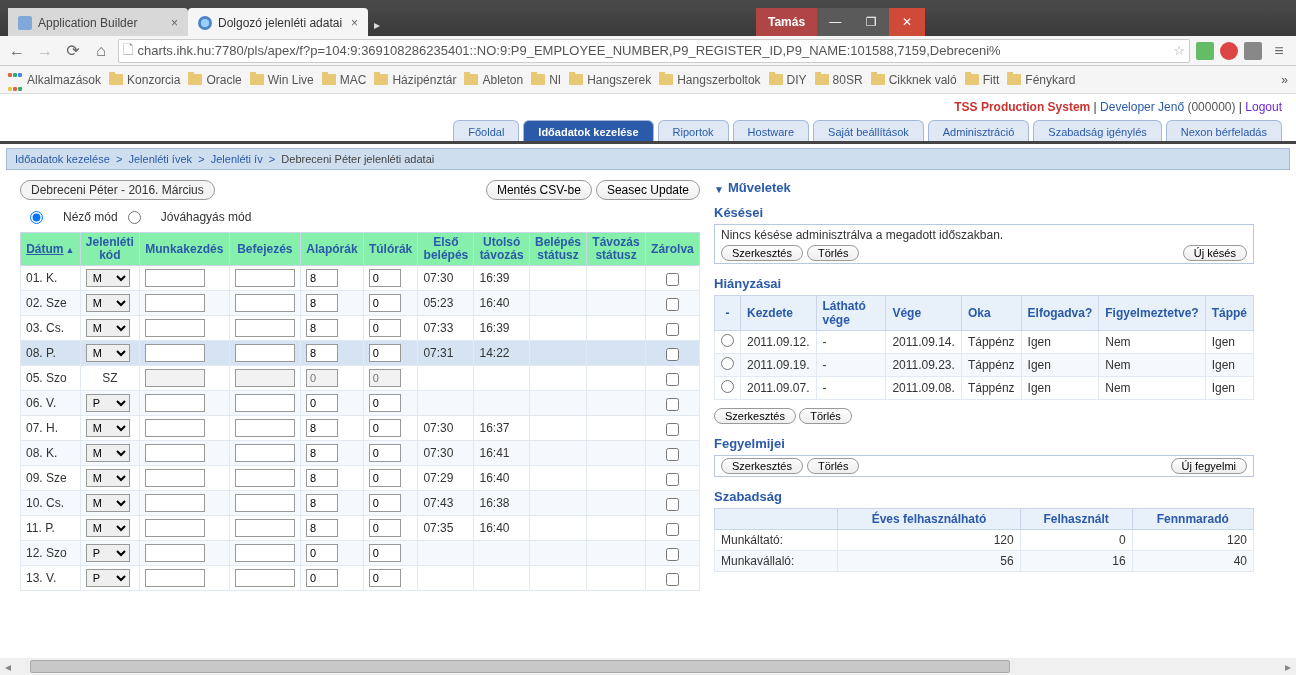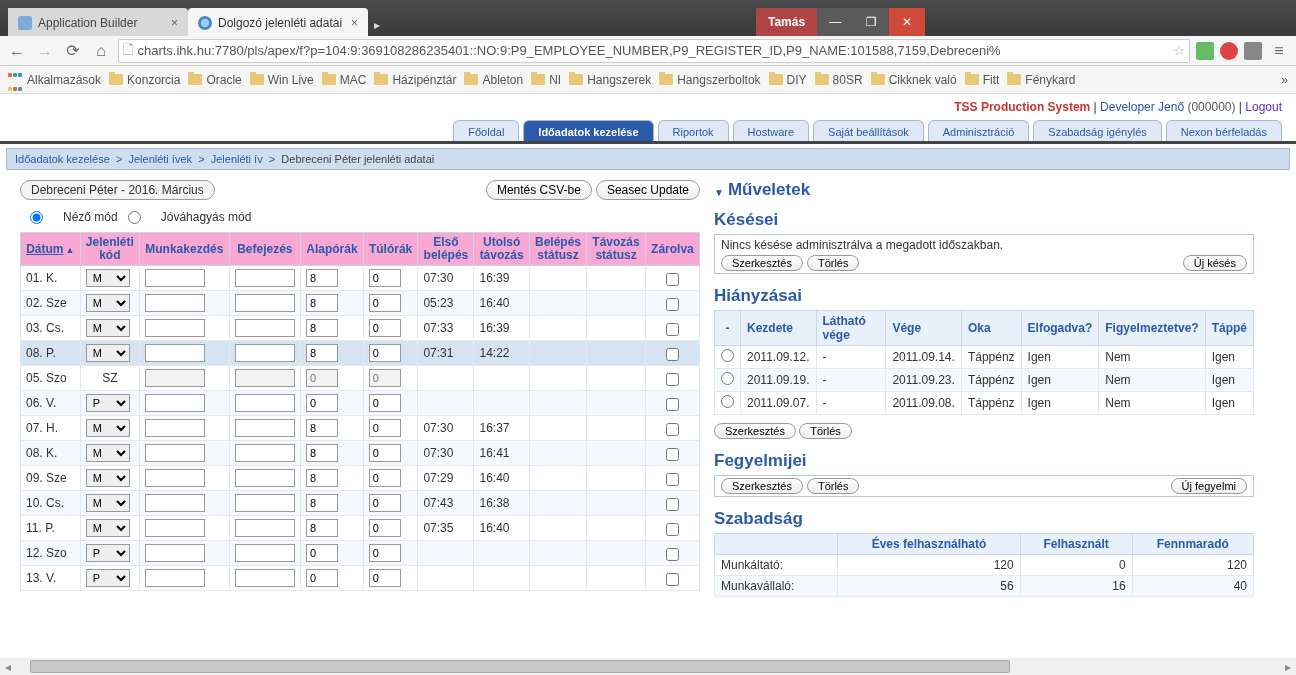--- a/index.html
+++ b/index.html
@@ -57,32 +57,32 @@
 
 .topbar { display:flex; align-items:center; margin-bottom:10px;}
 .pill { border:1px solid #999; border-radius:10px; padding:2px 10px; background:#f4f4f4; font-size:12px;}
 .topbar .btns { margin-left:auto; display:flex; gap:4px;}
 .btn { border:1px solid #999; border-radius:10px; padding:2px 10px; background:linear-gradient(#fdfdfd,#eee); font-size:12px; cursor:pointer;}
 
 .modes { display:flex; align-items:center; gap:10px; margin:6px 0 8px 10px;}
 .modes label { display:flex; align-items:center; gap:20px;}
 
 table.grid { border-collapse: collapse; width:100%; font-size:12px;}
-table.grid th { background:#f9a8d4; border:1px solid #c8d6e8; padding:3px 5px; color:#2a5aa9; font-weight:bold; text-align:center; line-height:1.1;}
+table.grid th { background:#86efac; border:1px solid #c8d6e8; padding:3px 5px; color:#2a5aa9; font-weight:bold; text-align:center; line-height:1.1;}
 table.grid th a { color:#2a5aa9; text-decoration:underline;}
 table.grid td { border:1px solid #e2e9f2; padding:3px 5px; text-align:left; height:25px; vertical-align:middle;}
 table.grid tr.alt td { background:#f5f8fc;}
 table.grid tr.hl td { background:#d5e3f3;}
 .selbox { width:44px; height:18px; font-size:11px; border:1px solid #999; padding:0 2px;}
 .txtbox { width:32px; height:18px; font-size:11px; border:1px solid #999; background:#fff; text-align:left; padding:0 3px;}
 .txtbox.wide { width:60px; }
 .txtbox[disabled] { background:#f2f2f2; color:#777;}
 input[type=checkbox] { vertical-align:middle;}
 
-.sec-title { color:#2a5aa9; font-weight:bold; margin:0 0 4px 0; font-size:17px;}
+.sec-title { color:#2a5aa9; font-weight:bold; margin:0 0 4px 0; font-size:13px;}
 .opwrap { display:flex; align-items:center; gap:4px; margin-bottom:6px;}
 .opwrap .tri { color:#2a5aa9; font-size:10px;}
 .panel { border:1px solid #b8c8df; margin-bottom:12px; }
 .panel .panel-body { padding:2px 6px;}
 .panel .note { font-size:12px; padding:1px 0 3px;}
 .panel .btnrow { display:flex; gap:4px; align-items:center;}
 .panel .btnrow .spacer { flex:1; }
 .small-btn { border:1px solid #999; border-radius:10px; padding:1px 10px; background:linear-gradient(#fdfdfd,#eee); font-size:11px; cursor:pointer;}
 
 table.inner { border-collapse:collapse; width:100%; font-size:12px; margin-top:4px;}

